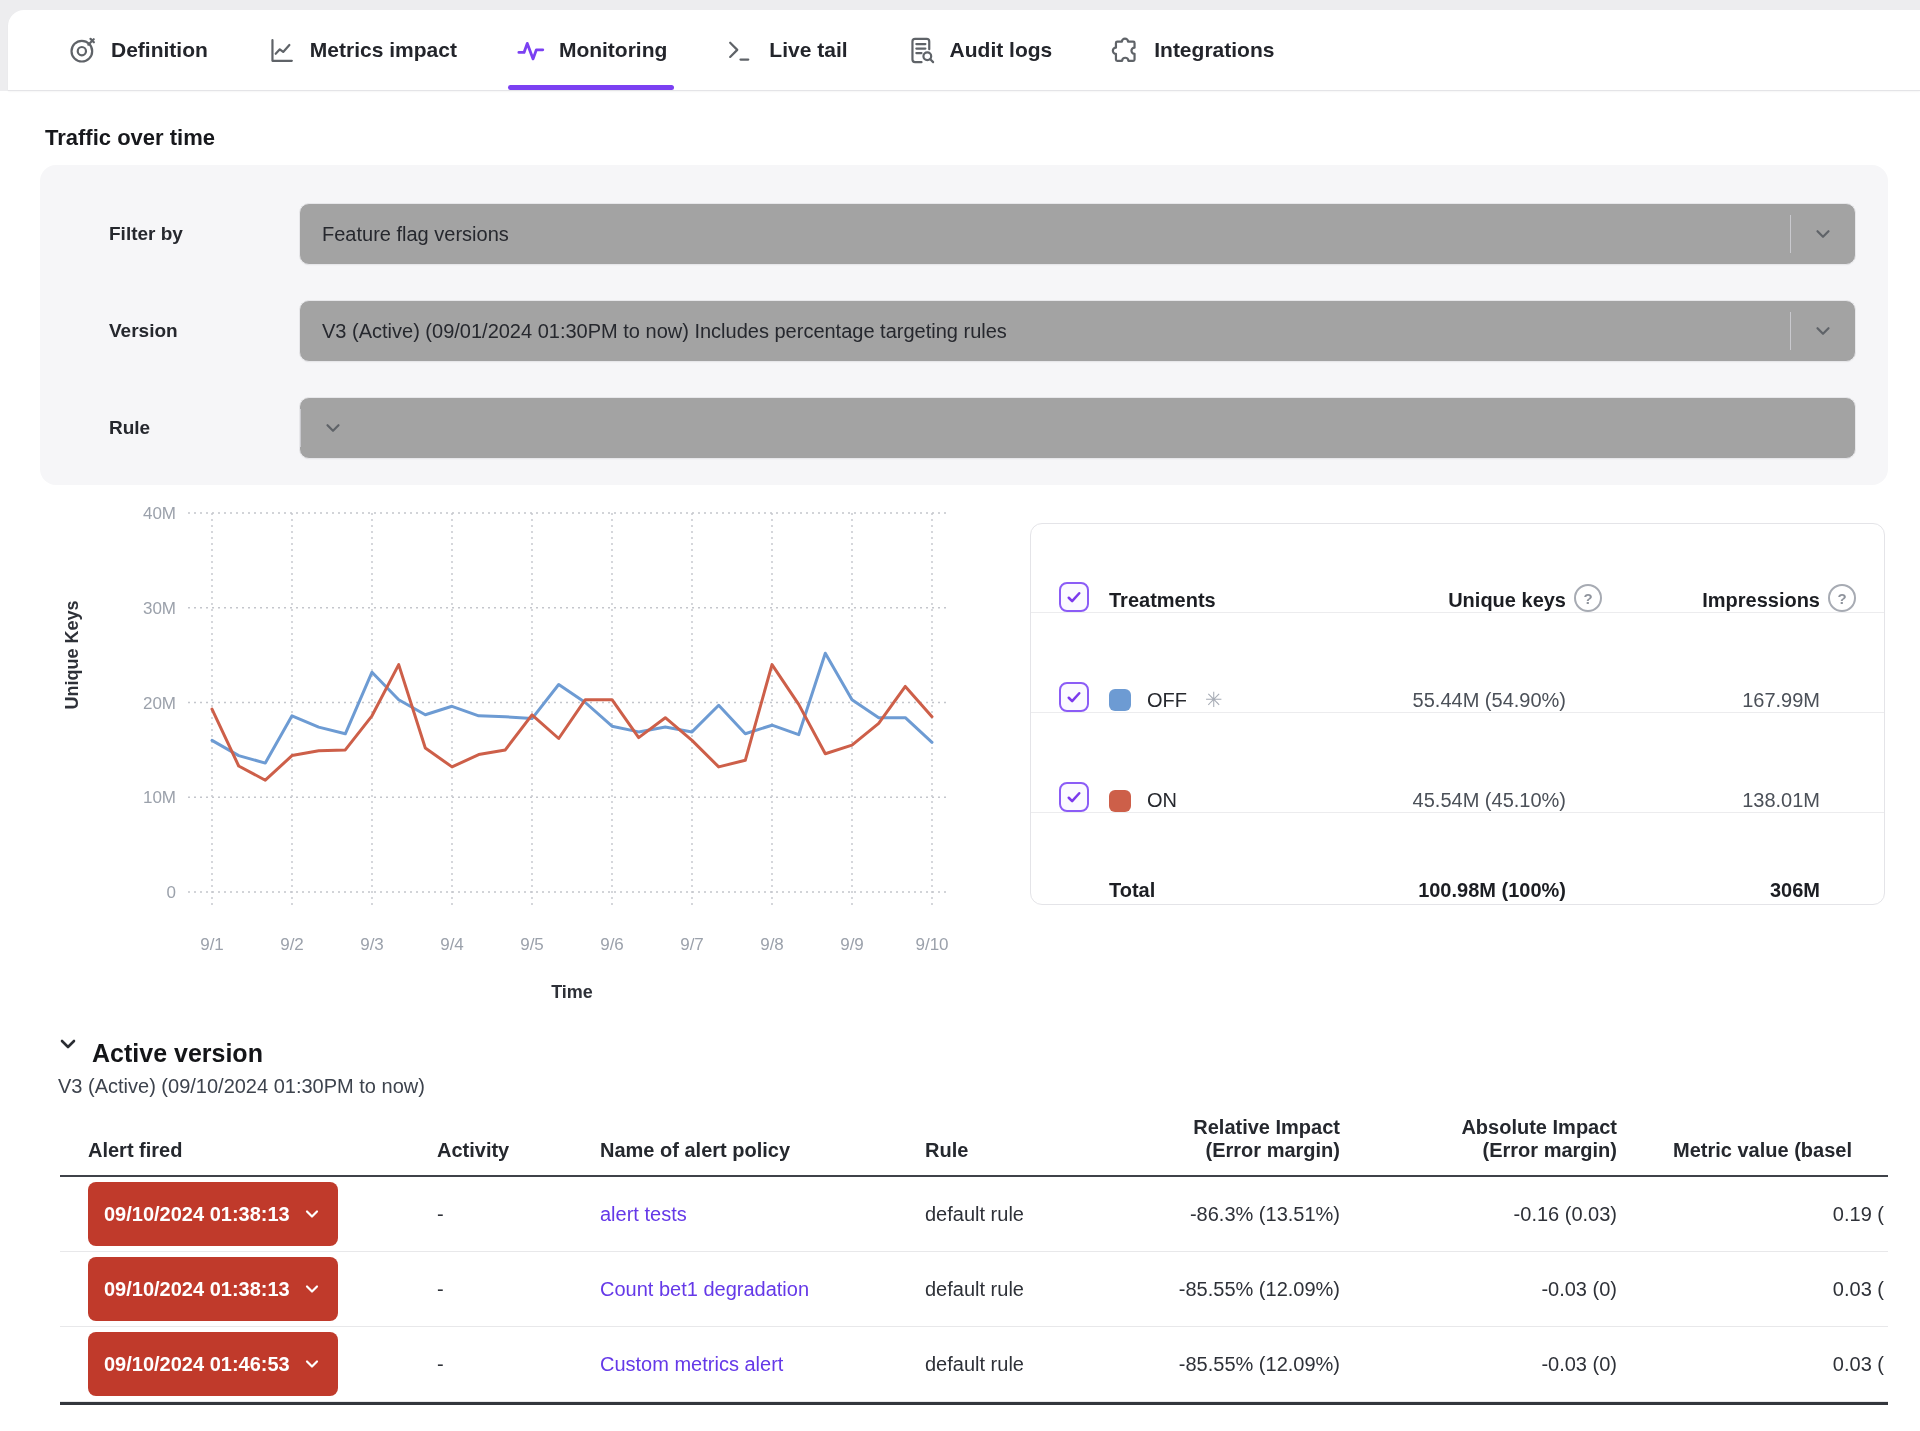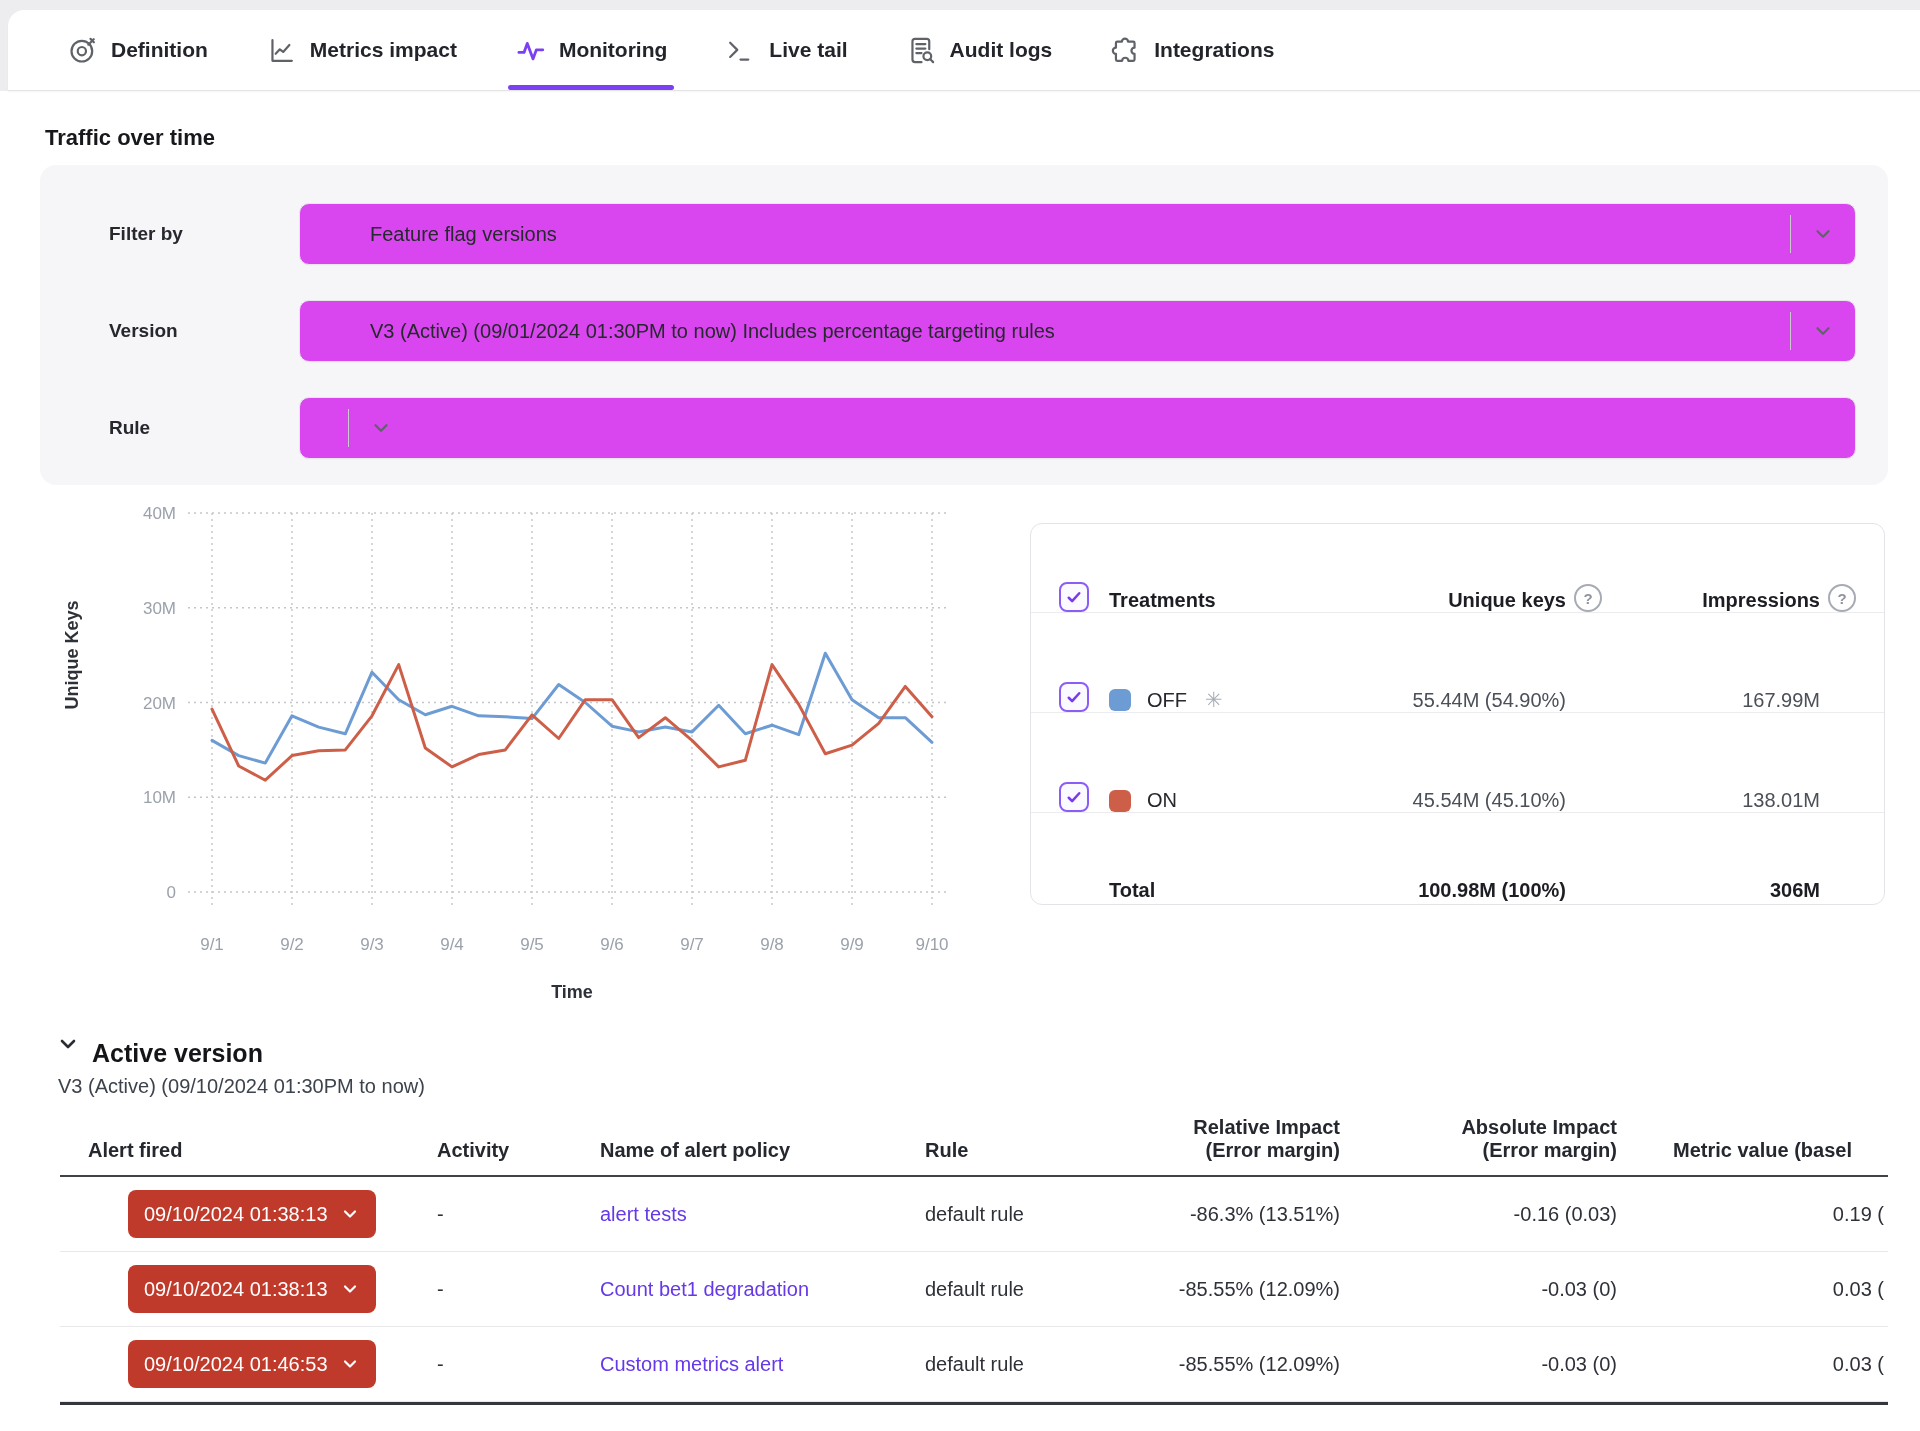--- a/index.html
+++ b/index.html
@@ -18,22 +18,22 @@
   .tab .lbl{font-size:21px;font-weight:700;color:#23252b;white-space:nowrap;text-align:center;}
   .tab svg{width:31px;height:31px;stroke:#5f6368;fill:none;stroke-width:1.7;stroke-linecap:round;stroke-linejoin:round;}
   .tab.active svg{stroke:#7b40f2;stroke-width:2.2;}
   .tab.active::after{content:"";position:absolute;left:22px;right:22px;bottom:0;height:5px;background:#7b40f2;border-radius:3px;}
   
   .section-title{position:absolute;left:45px;top:110px;font-size:22px;font-weight:700;color:#17181c;}
   
   .filter-panel{position:absolute;left:40px;top:165px;width:1848px;height:320px;background:#f6f6f8;border-radius:16px;}
   .f-row{position:absolute;left:4px;width:100%;height:69px;}
   .f-row .f-label{position:absolute;left:65px;top:0;height:62px;display:flex;align-items:center;font-size:19px;font-weight:700;color:#26282e;}
-  .f-input{position:absolute;left:255px;top:0;width:1557px;height:62px;background:#d946ef;border:1px solid #e7e7ea;
-    border-radius:10px;box-sizing:border-box;display:flex;align-items:center;cursor:pointer;box-shadow:0 1px 1px rgba(0,0,0,.02);padding-left:48px;}
+  .f-input{position:absolute;left:255px;top:0;width:1557px;height:62px;background:#a3a3a3;border:1px solid #e7e7ea;
+    border-radius:10px;box-sizing:border-box;display:flex;align-items:center;cursor:pointer;box-shadow:0 1px 1px rgba(0,0,0,.02);}
   .f-input .val{flex:1;padding-left:22px;font-size:20px;color:#26282e;white-space:nowrap;overflow:hidden;}
   .f-input .divider{width:1px;height:38px;background:#c9c9ce;}
   .f-input .chev{width:64px;display:flex;align-items:center;justify-content:center;}
   .chev svg{width:22px;height:22px;stroke:#5f6368;stroke-width:2.4;fill:none;stroke-linecap:round;stroke-linejoin:round;}
   
   .chart-svg{position:absolute;left:30px;top:495px;}
   .grid{stroke:#c4c6cc;stroke-width:1.4;stroke-dasharray:2 4;fill:none;}
   .ytick{fill:#9ba1ab;font-size:17px;text-anchor:end;}
   .xtick{fill:#9ba1ab;font-size:17px;}
   .axis-label{fill:#2e3138;font-size:18px;font-weight:700;text-anchor:middle;}
@@ -69,23 +69,23 @@
   .a-grid{display:grid;grid-template-columns:349px 163px 325px 225px 190px 277px 271px;padding-left:28px;box-sizing:content-box;}
   .a-head{align-items:end;border-bottom:2.5px solid #3f4249;padding-bottom:13px;padding-top:8px;}
   .a-head .h{font-size:20px;font-weight:700;color:#25282e;white-space:nowrap;}
   .a-head .right,.a-cell.right{text-align:right;}
   .a-head .metric{padding-left:56px;}
   .a-row{align-items:center;height:74px;border-bottom:1.5px solid #e8e8ea;}
   .a-row:last-child{border-bottom:none;}
   .a-bottom{border-bottom:3px solid #33363c;}
   .a-cell{font-size:20px;color:#2e3138;white-space:nowrap;}
   .a-cell.metric{padding-right:4px;}
-  .alert-btn{display:inline-flex;align-items:center;gap:12px;height:48px;padding:0 16px;
-    background:#c03a2b;border:none;border-radius:8px;color:#fff;font-size:20px;font-weight:400;
-    font-family:inherit;cursor:pointer;white-space:nowrap;margin-left:40px;}
+  .alert-btn{display:inline-flex;align-items:center;gap:12px;height:64px;padding:0 16px;
+    background:#c03a2b;border:none;border-radius:8px;color:#fff;font-size:20px;font-weight:700;
+    font-family:inherit;cursor:pointer;white-space:nowrap;}
   .alert-btn svg{width:20px;height:20px;stroke:#fff;stroke-width:2.6;fill:none;stroke-linecap:round;stroke-linejoin:round;}
   .a-link{color:#6539e8;cursor:pointer;text-decoration:none;}
 </style>
 </head>
 <body>
 
 <div class="topbar-wrap">
   <nav class="topbar">
     <div class="tab">
       <svg viewBox="0 0 24 24">

